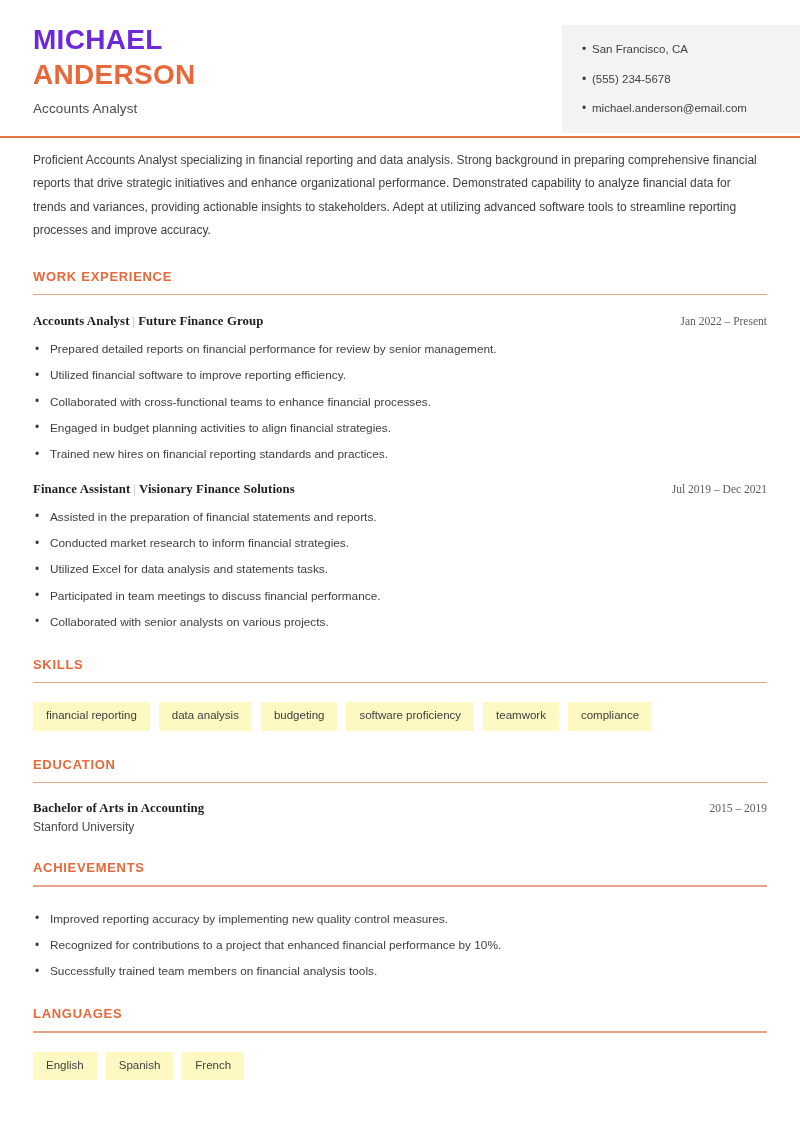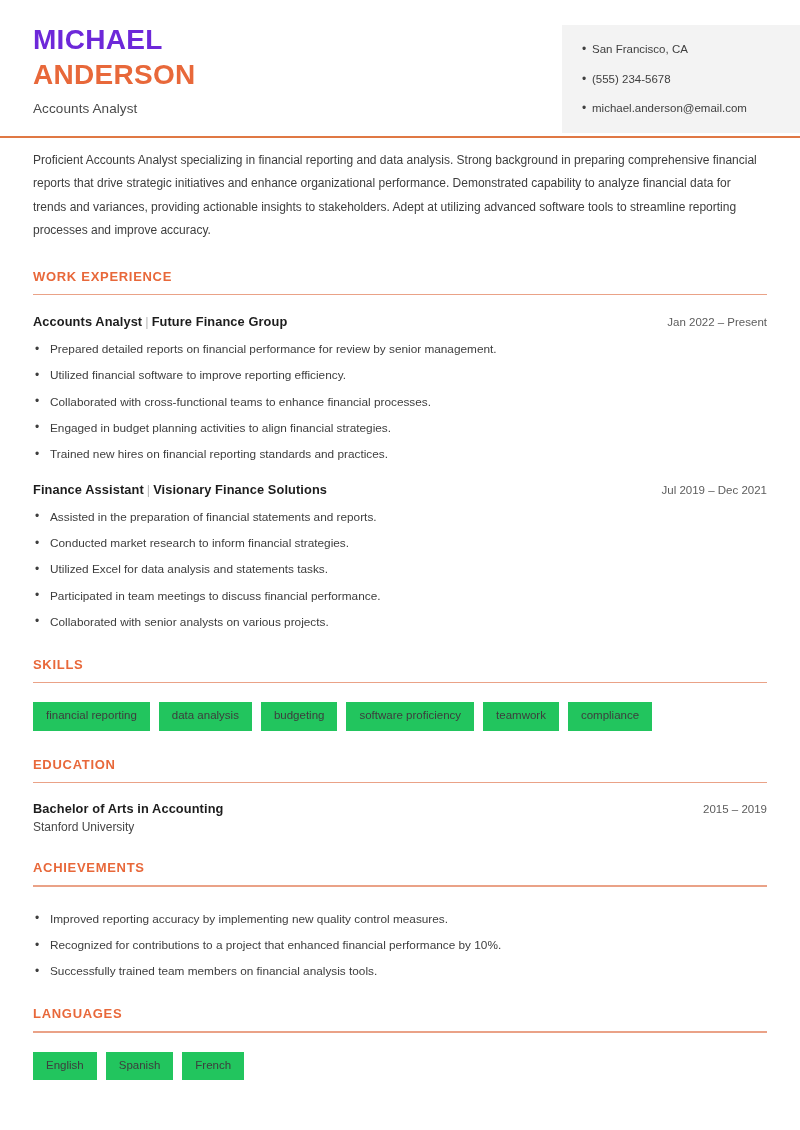--- a/index.html
+++ b/index.html
@@ -128,20 +128,21 @@
   
   .entry {
     margin-top: 19px;
   }
 
   .entry-head {
     display: flex;
     align-items: baseline;
     justify-content: space-between;
     gap: 16px;
+    font-family: Liberation Serif, serif;
   }
 
   .entry-title {
     font-size: 12.8px;
     font-weight: 700;
     color: #1d1d1d;
     letter-spacing: 0.1px;
   }
 
   .pipe {
@@ -192,21 +193,21 @@
 
   
   .chips {
     display: flex;
     flex-wrap: wrap;
     gap: 9px;
     margin-top: 19px;
   }
 
   .chip {
-    background: #22c55e;
+    background: #fef9c3;
     padding: 7px 13px 8px 13px;
     font-size: 11.5px;
     color: #3d3d3d;
     line-height: 1.2;
     white-space: nowrap;
   }
 
   .edu-entry { margin-top: 18px; }
 </style>
 </head>

